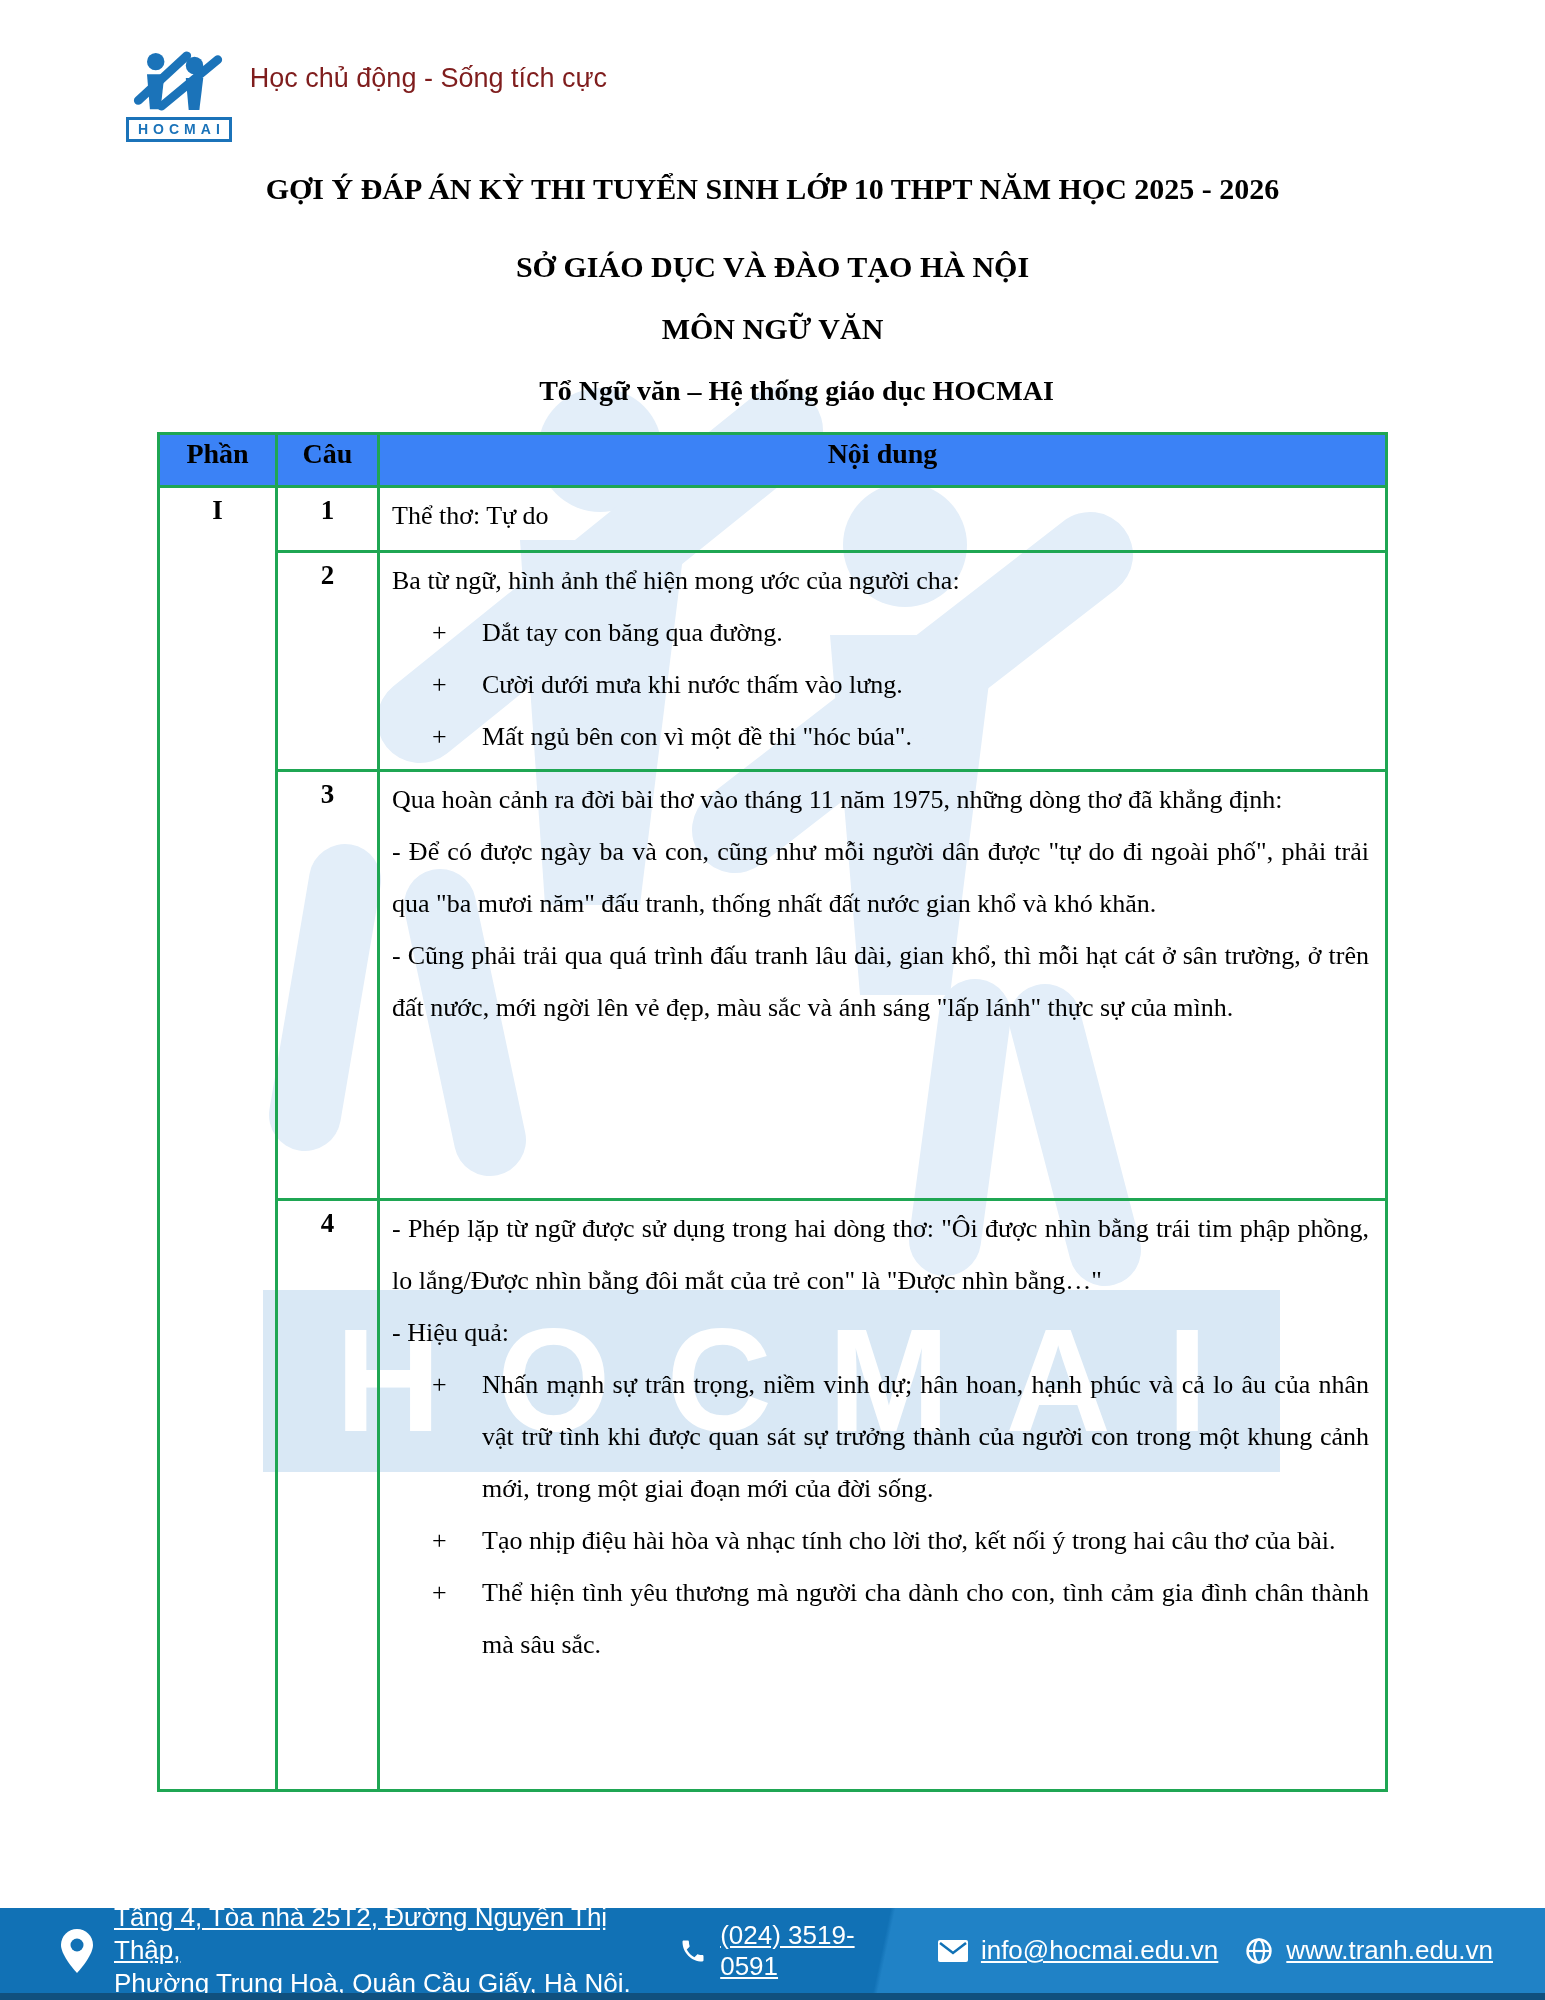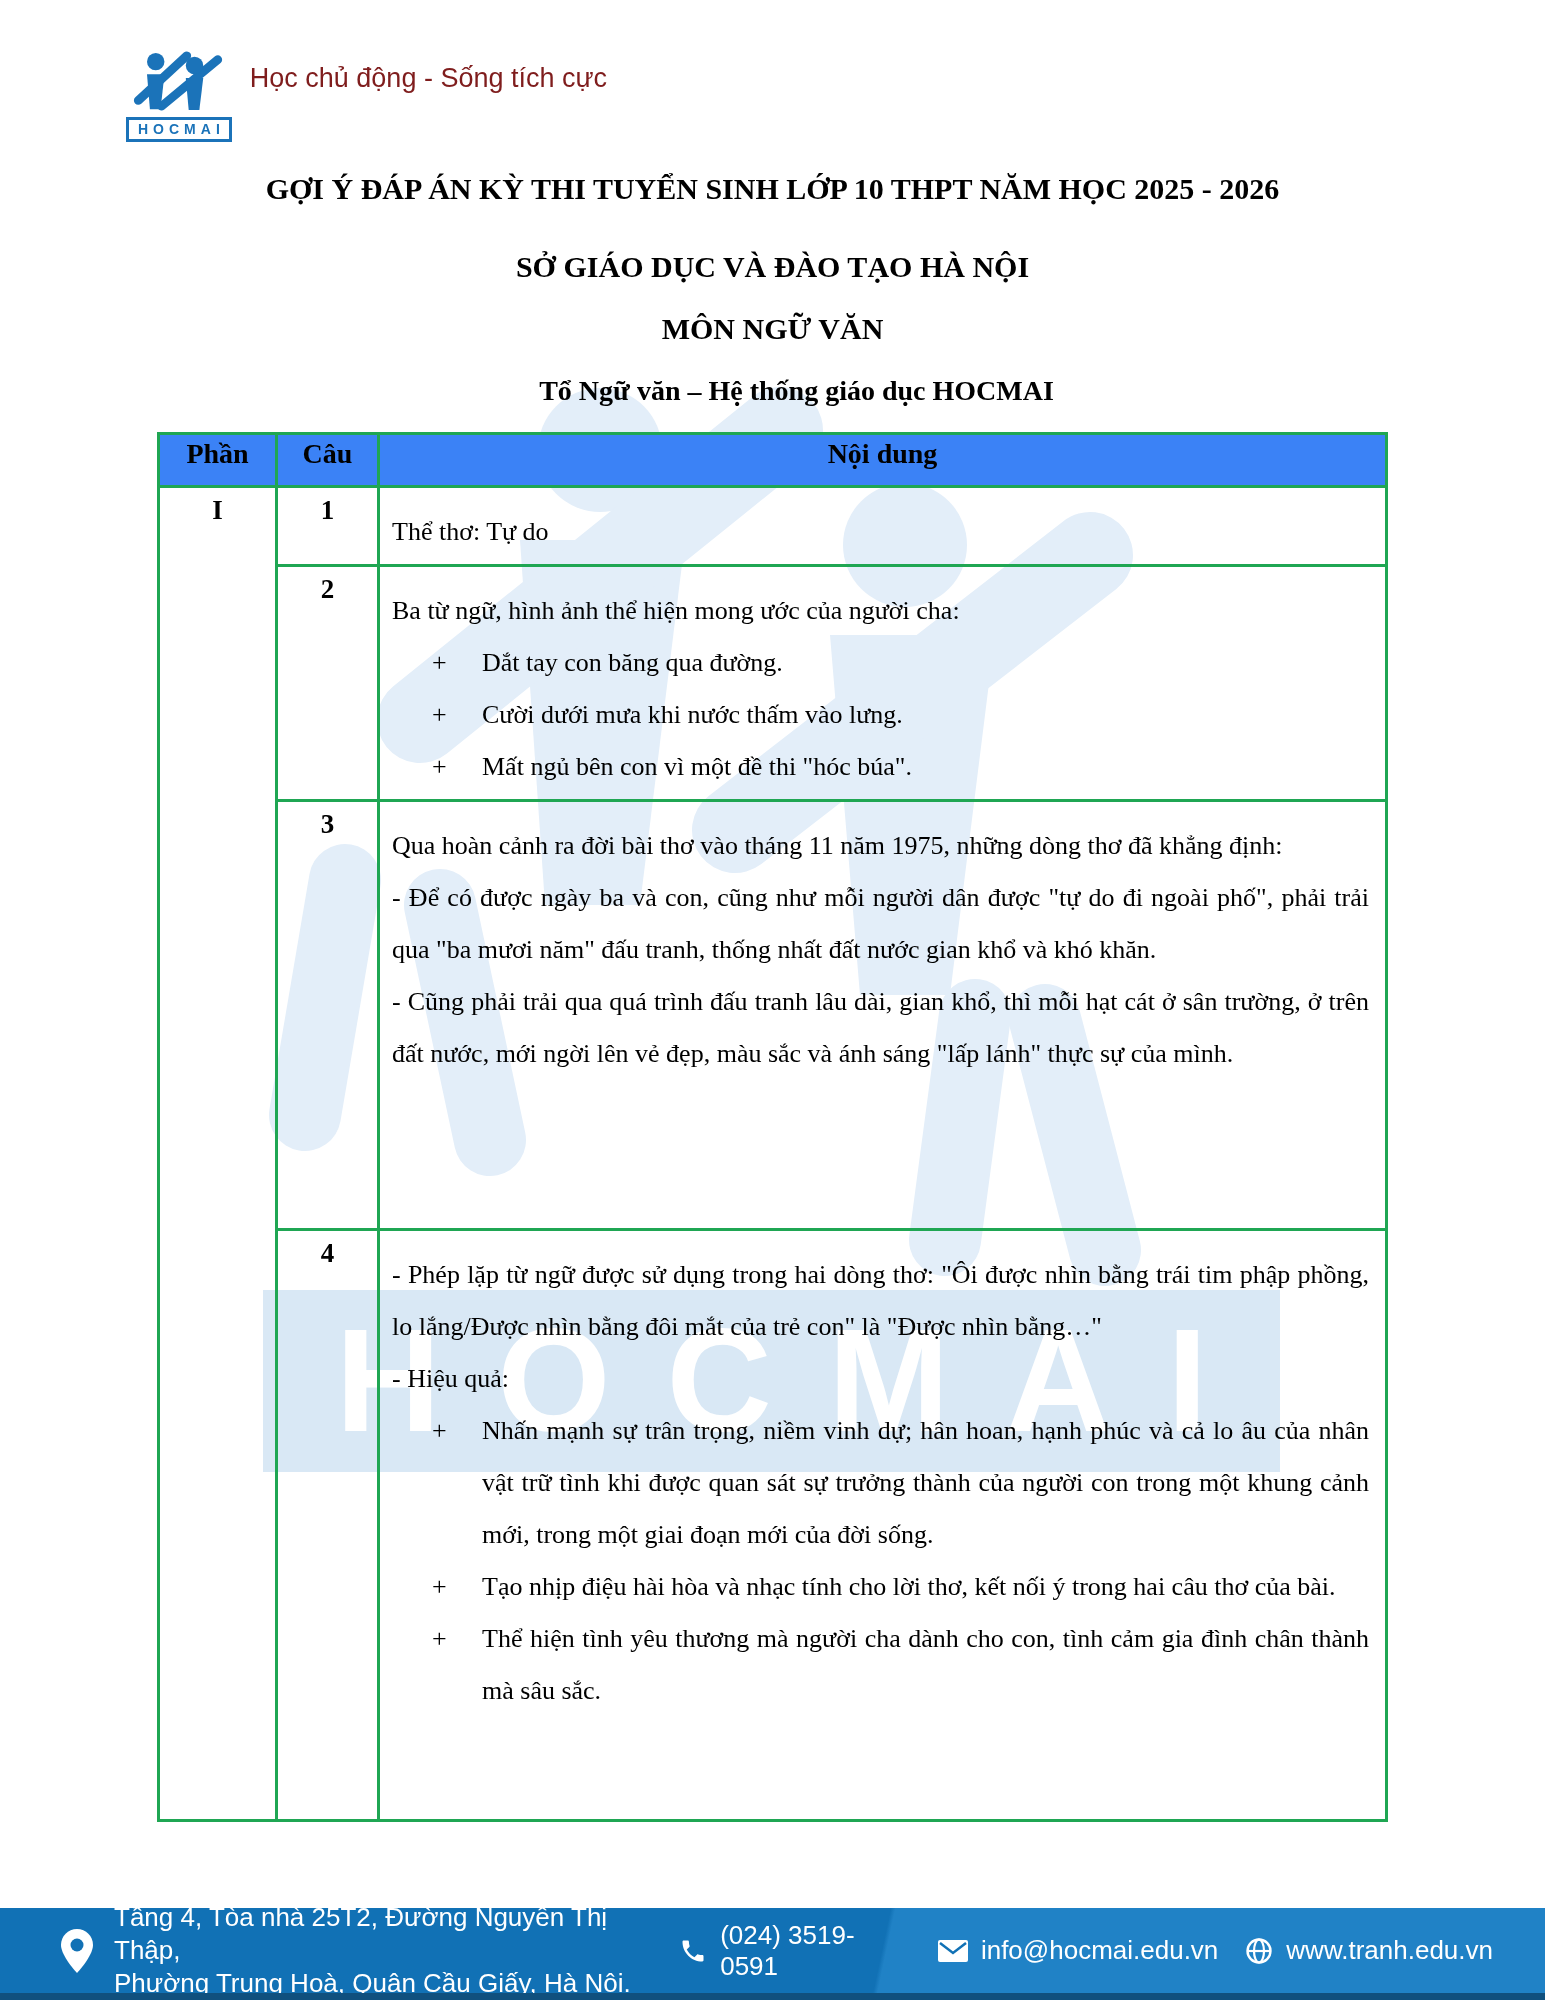--- a/index.html
+++ b/index.html
@@ -44,33 +44,34 @@
     position:absolute; top:432px; left:157px; width:1231px; z-index:2;
     border-collapse:collapse; table-layout:fixed; background:transparent;
   }
   .answers th, .answers td { border:3px solid #1FA653; vertical-align:top; }
   .answers th {
     background:#3b82f6; font-size:28px; font-weight:bold; height:44px;
     padding:3px 0; text-align:center;
   }
   .col-part { width:118px; } .col-cau { width:102px; }
   .cell-part, .cell-cau { text-align:center; font-weight:bold; font-size:27px; padding-top:7px; }
-  .cell-content { font-size:26px; line-height:52px; padding:18px 16px 6px 12px; }
+  .cell-content { font-size:26px; line-height:52px; padding:2px 16px 6px 12px; }
   .p-justify { text-align:justify; }
   .bullet { display:flex; }
   .bullet .bm { flex:0 0 50px; margin-left:40px; }
   .bullet .bt { flex:1; }
   .bullet .bt.p-justify { text-align:justify; }
 
   
   .footer {
     position:absolute; left:0; top:1908px; width:1545px; height:85px; z-index:3;
     background:linear-gradient(102deg,#1171B5 0%,#1171B5 57%,#2082C6 57.3%,#2082C6 100%);
     display:flex; align-items:center; color:#ffffff;
     font-family:"Liberation Sans", sans-serif;
+    text-decoration:underline;
   }
   .footer-strip { position:absolute; left:0; top:1993px; width:1545px; height:7px; background:#10507E; z-index:3; }
   .addr { display:flex; align-items:center; gap:20px; margin-left:60px; }
   .addr-text { font-size:26px; line-height:33px; }
   .contacts { display:flex; align-items:center; margin-left:auto; margin-right:52px; gap:27px; }
   .contact { display:flex; align-items:center; gap:13px; font-size:26px; }
   .icon { display:inline-flex; }
 </style>
 </head>
 <body>

